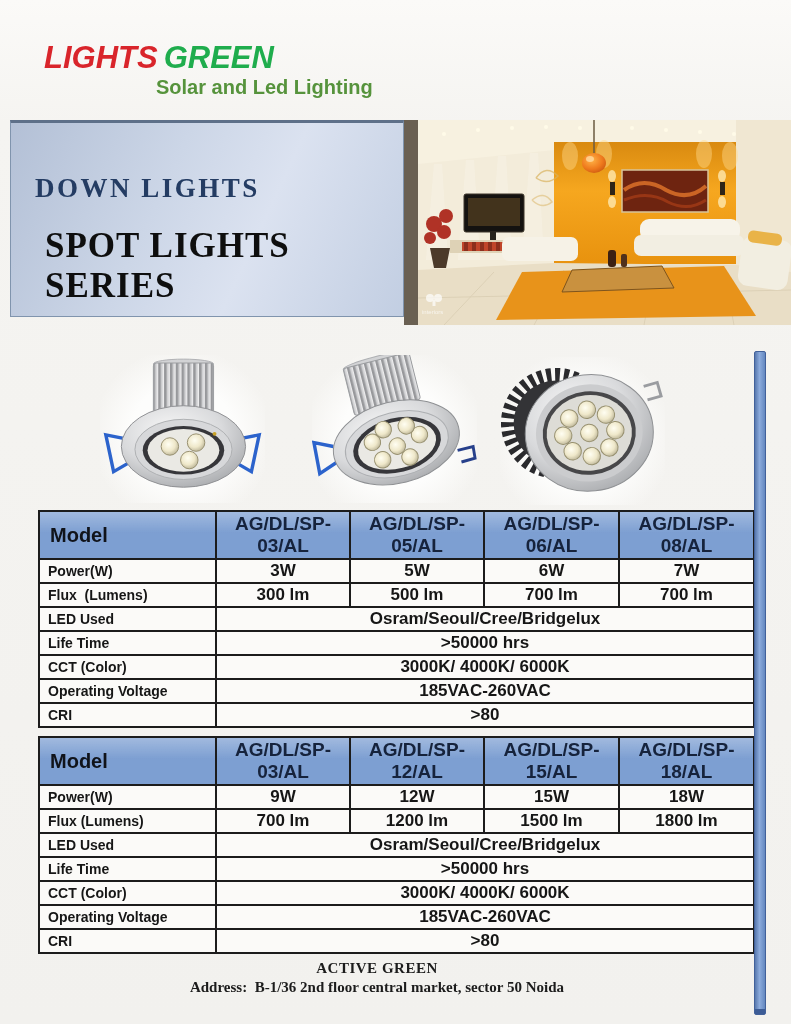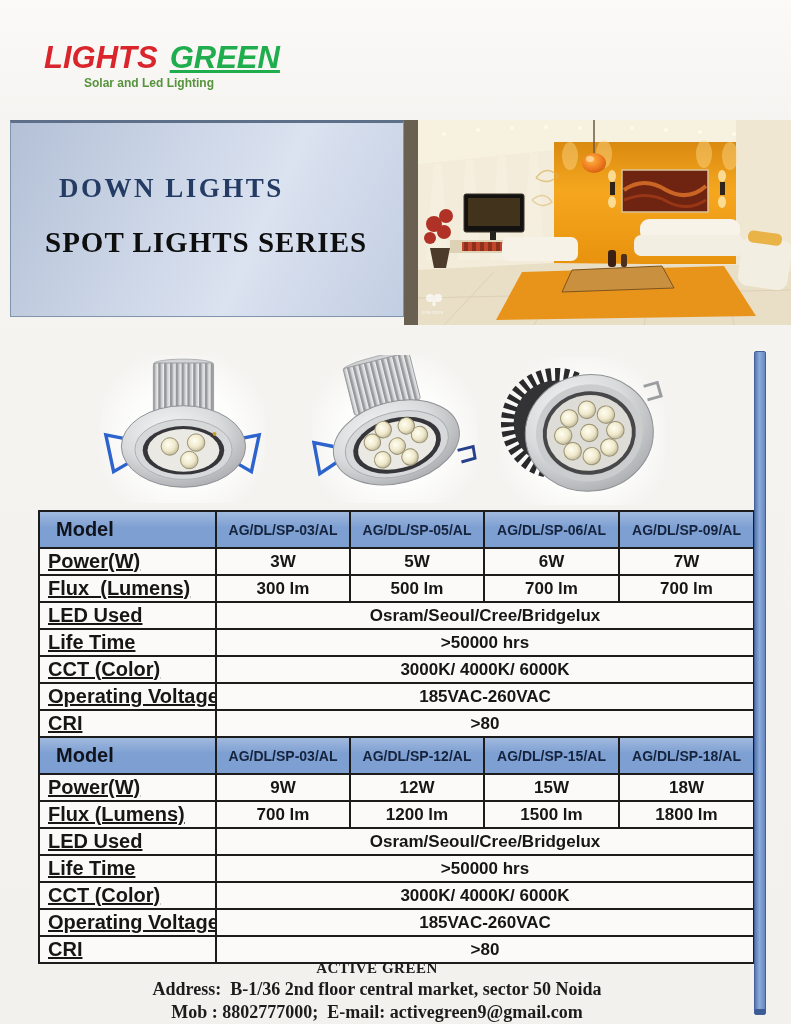--- a/index.html
+++ b/index.html
@@ -3,58 +3,58 @@
 <meta charset="utf-8">
 <style>
   html,body{margin:0;padding:0;}
   .page{position:relative;width:791px;height:1024px;overflow:hidden;
         background:linear-gradient(180deg,#fbfaf8 0%,#f5f4f1 12%,#f2f1ee 100%);
         font-family:"Liberation Sans",sans-serif;}
   
   .logo{position:absolute;left:44px;top:42px;}
   .logo-line{font-style:italic;font-weight:bold;font-size:31px;letter-spacing:0px;line-height:1;}
   .w1{color:var(--logo-red,#d9252b);}
-  .w2{color:var(--logo-green,#1fad4d);margin-left:12px;text-decoration:underline;}
-  .tagline{margin-left:40px;margin-top:3px;font-size:12px;font-weight:600;color:var(--tagline-green,#56933c);}
+  .w2{color:var(--logo-green,#1fad4d);margin-left:6px;}
+  .tagline{margin-left:112px;margin-top:3px;font-size:20px;font-weight:600;color:var(--tagline-green,#56933c);}
   
   .banner-blue{position:absolute;left:10px;top:120px;width:394px;height:197px;box-sizing:border-box;
        background:linear-gradient(115deg,#b3c0d6 0%,#ccd6e7 38%,#dbe2f0 62%,#c2cee2 100%);
        border:1px solid #8094ad;border-top:3px solid #5e7089;}
-  .banner-title{position:absolute;left:48px;top:50px;font-family:"Liberation Serif",serif;font-weight:700;
+  .banner-title{position:absolute;left:24px;top:50px;font-family:"Liberation Serif",serif;font-weight:700;
        font-size:27px;letter-spacing:2.5px;color:var(--banner-title,#243c63);}
   .banner-subtitle{position:absolute;left:34px;top:103px;font-family:"Liberation Serif",serif;font-weight:700;
-       font-size:29px;letter-spacing:1px;color:var(--banner-subtitle,#0e0e0e);}
+       font-size:35px;letter-spacing:1px;color:var(--banner-subtitle,#0e0e0e);}
   .banner-photo{position:absolute;left:404px;top:120px;width:387px;height:205px;}
   .banner-photo svg{display:block;width:100%;height:100%;}
   
   .fixture{position:absolute;width:165px;height:148px;
        background:radial-gradient(ellipse at 50% 55%, #fdfdfc 45%, rgba(253,253,252,0) 78%);}
   .f1{left:100px;top:355px;} .f2{left:312px;top:355px;} .f3{left:500px;top:357px;}
   .fixture svg{display:block;width:100%;height:100%;}
   
   table.spec{position:absolute;left:38px;width:715px;border-collapse:collapse;table-layout:fixed;
        background:#fbfaf8;}
   #table1{top:510px;} #table2{top:736px;}
   table.spec th,table.spec td{border:2px solid var(--table-border,#1c1c1c);overflow:hidden;}
   table.spec th{height:33px;background:var(--table-header-bg,#7d9fd2);color:#16233c;
-       font-size:14px;font-weight:700;text-align:center;
+       font-size:19px;font-weight:700;text-align:center;
        background-image:linear-gradient(180deg,rgba(255,255,255,.28),rgba(255,255,255,0) 45%);}
-  table.spec th.first{font-size:20px;text-align:left;padding-left:16px;color:#10131a;}
+  table.spec th.first{font-size:20px;text-align:left;padding-left:10px;color:#10131a;}
   table.spec td{height:19px;font-size:17px;font-weight:700;color:#161616;text-align:center;padding:1px 2px;}
-  table.spec td.label{text-align:left;padding-left:8px;font-size:20px;white-space:pre;text-decoration:underline;}
+  table.spec td.label{text-align:left;padding-left:8px;font-size:14px;white-space:pre;}
   
   .side-bar{position:absolute;left:754px;top:351px;width:12px;height:664px;box-sizing:border-box;
        background:linear-gradient(90deg,#5878ae,#8cabdc 45%,#6488c0);
        border:1px solid #42619a;border-radius:2px;}
   .side-bar::after{content:"";position:absolute;left:0;right:0;bottom:0;height:5px;background:#3c5c96;}
   
   .footer{position:absolute;left:0;top:960px;width:754px;text-align:center;
        font-family:"Liberation Serif",serif;color:#1c1c1c;}
   .footer .company{font-size:15px;font-weight:700;letter-spacing:.5px;}
-  .footer .line{font-size:18px;font-weight:700;margin-top:2px;white-space:pre-wrap;}
+  .footer .line{font-size:15px;font-weight:700;margin-top:2px;white-space:pre-wrap;}
 </style>
 </head>
 <body>
 
 <div class="page">
 
   <svg width="0" height="0" style="position:absolute" aria-hidden="true">
     <defs>
       <radialGradient id="silver" cx="40%" cy="32%" r="75%">
         <stop offset="0%" stop-color="#f8f8f8"></stop>
@@ -268,21 +268,21 @@
         <col style="width:134px">
         <col style="width:135px">
         <col style="width:135px">
       </colgroup>
   <thead>
         <tr>
           <th class="first">Model</th>
           <th>AG/DL/SP-03/AL</th>
           <th>AG/DL/SP-05/AL</th>
           <th>AG/DL/SP-06/AL</th>
-          <th>AG/DL/SP-09/AL</th>
+          <th>AG/DL/SP-08/AL</th>
         </tr>
       </thead>
       <tbody>
         <tr>
           <td class="label">Power(W)</td>
           <td>3W</td>
           <td>5W</td>
           <td>6W</td>
           <td>7W</td>
         </tr>
@@ -368,16 +368,15 @@
           <td colspan="4">&gt;80</td>
         </tr>
       </tbody>
     </table>
 
   <div class="side-bar"></div>
 
   <footer class="footer">
     <div class="company">ACTIVE GREEN</div>
     <div class="line">Address:  B-1/36 2nd floor central market, sector 50 Noida</div>
-    <div class="line">Mob : 8802777000;  E-mail: activegreen9@gmail.com</div>
   </footer>
 
 </div>
 
 </body></html>

